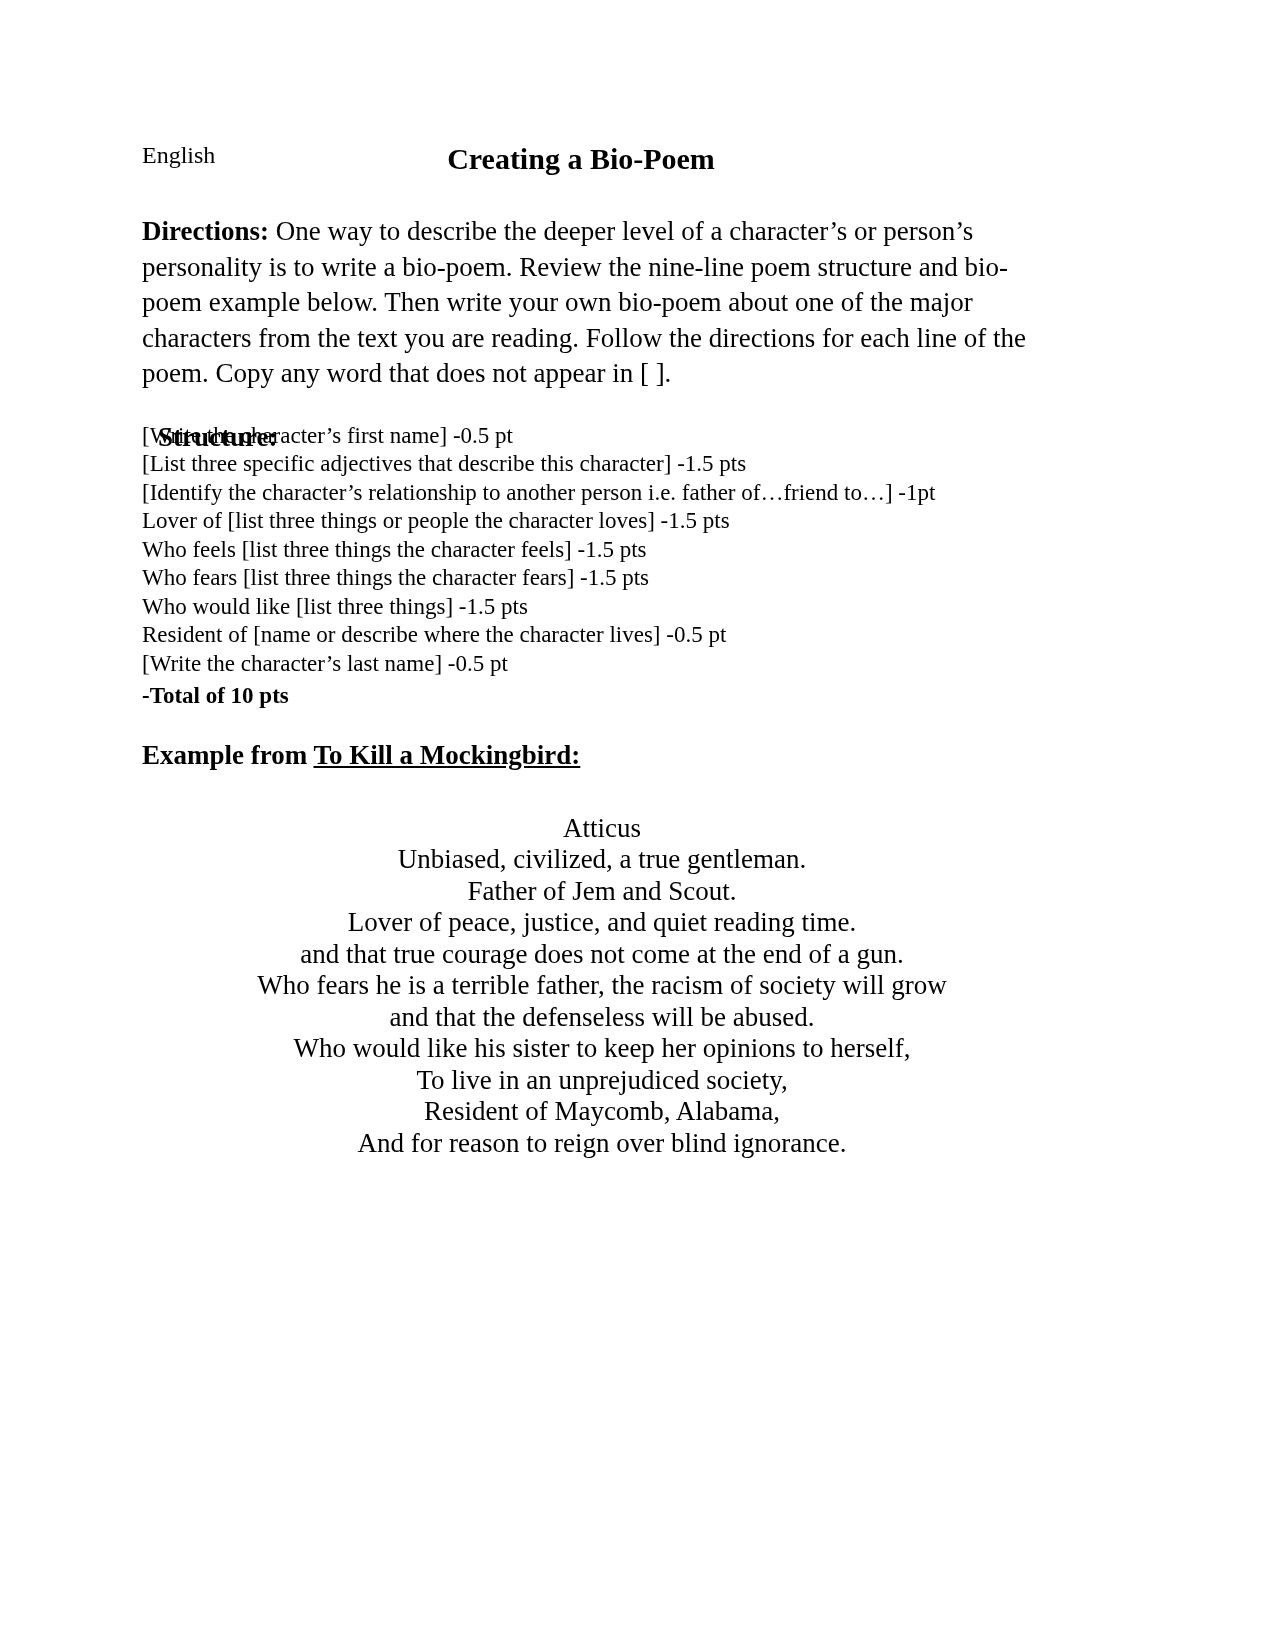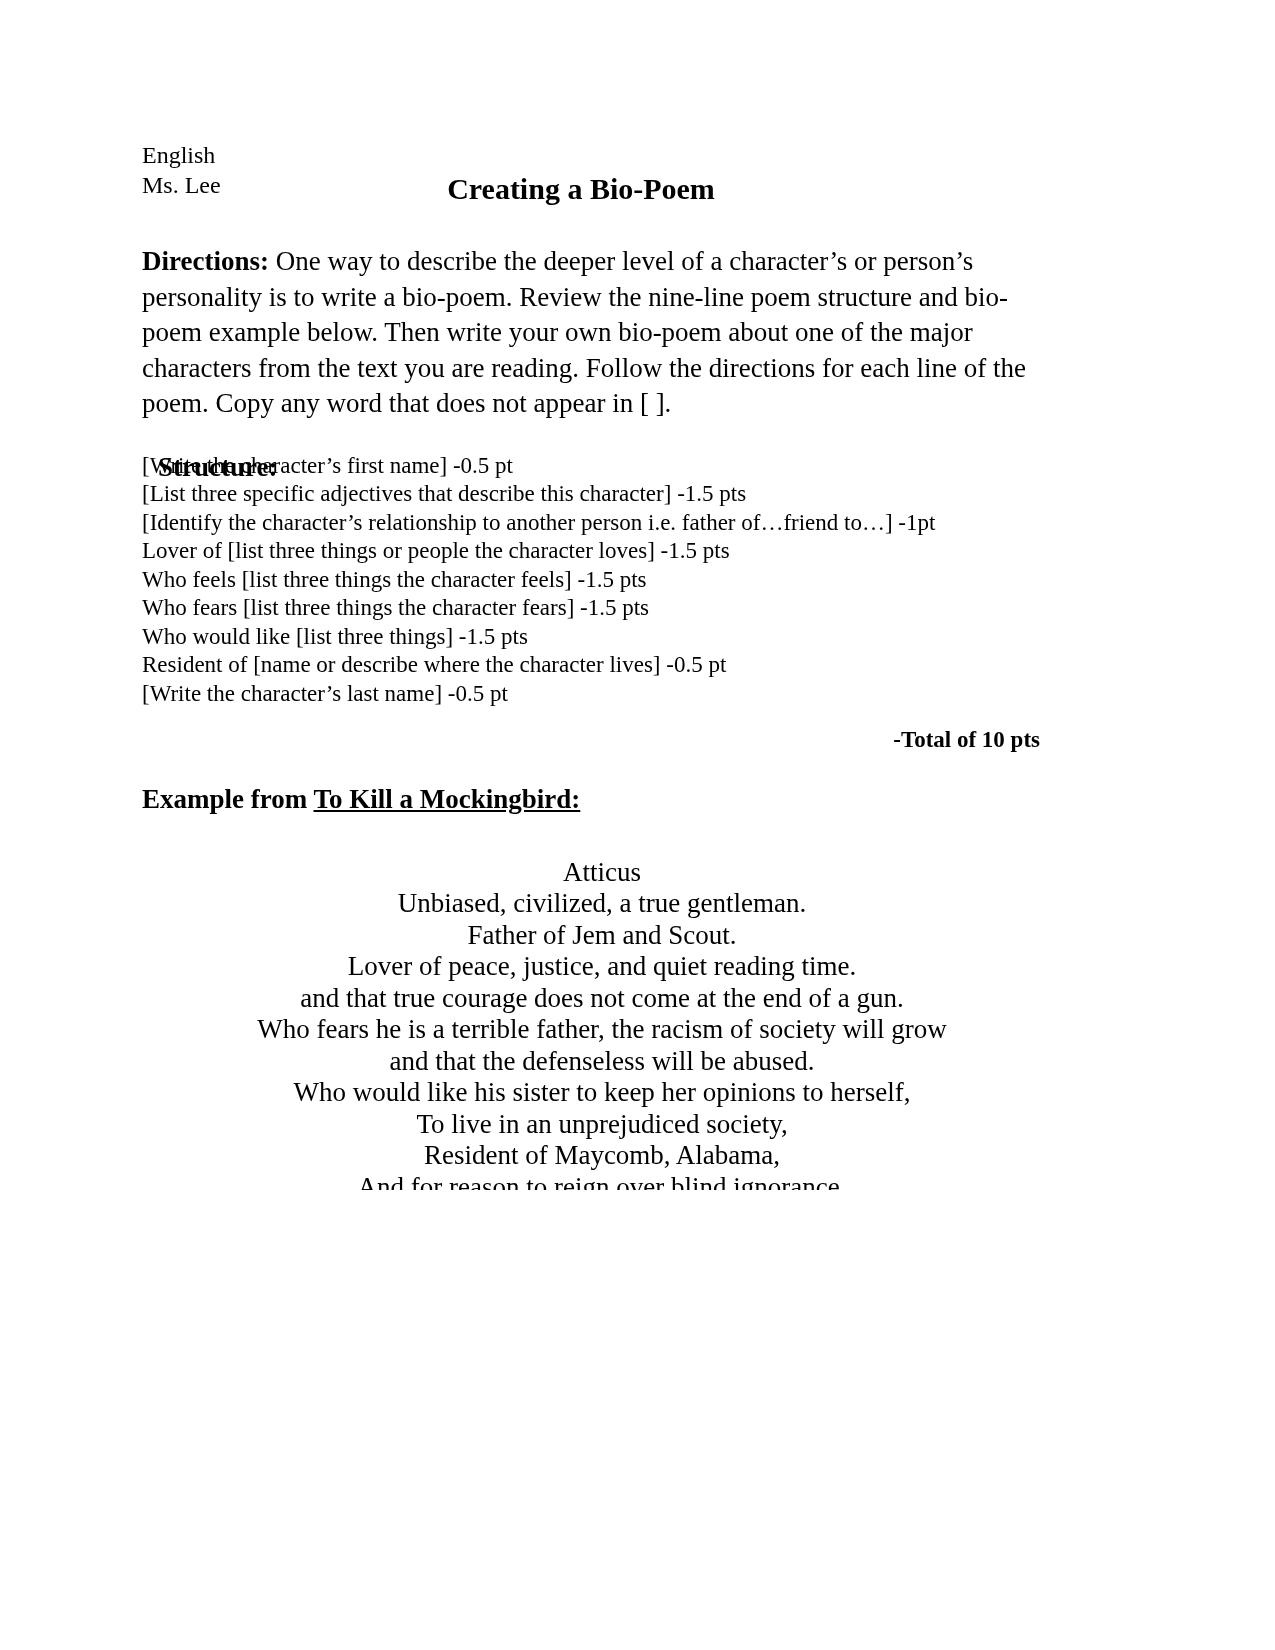--- a/index.html
+++ b/index.html
@@ -74,25 +74,25 @@
   }
   .structure-lines {
     text-align: left;
     font-size: 23px;
     line-height: 28.5px;
   }
   .structure-line {
     white-space: nowrap;
   }
   .total-line {
-    text-align: right;
+    text-align: left;
     font-weight: bold;
     font-size: 23px;
     line-height: 28.5px;
-    margin-top: 18px;
+    margin-top: 4px;
     padding-right: 22px;
   }
 
   
   .example-heading {
     margin-top: 28px;
     font-size: 27px;
     line-height: 32px;
     font-weight: bold;
   }
@@ -112,21 +112,20 @@
   }
 </style>
 </head>
 <body>
 
 <div class="page">
   <div class="content">
 
     <div class="header-block">
       <div class="header-line">English</div>
-      <div class="header-line">Ms. Lee</div>
     </div>
 
     <h1 class="doc-title">Creating a Bio-Poem</h1>
 
     <p class="directions"><span class="lead">Directions:</span><span> One way to describe the deeper level of a character’s or person’s personality is to write a bio-poem.  Review the nine-line poem structure and bio-poem example below.  Then write your own bio-poem about one of the major characters from the text you are reading.  Follow the directions for each line of the poem.  Copy any word that does not appear in [  ].</span></p>
 
     <div class="structure-section">
       <div class="structure-label">Structure:</div>
       <div class="structure-lines">
         <div class="structure-line">[Write the character’s first name] -0.5 pt</div>

